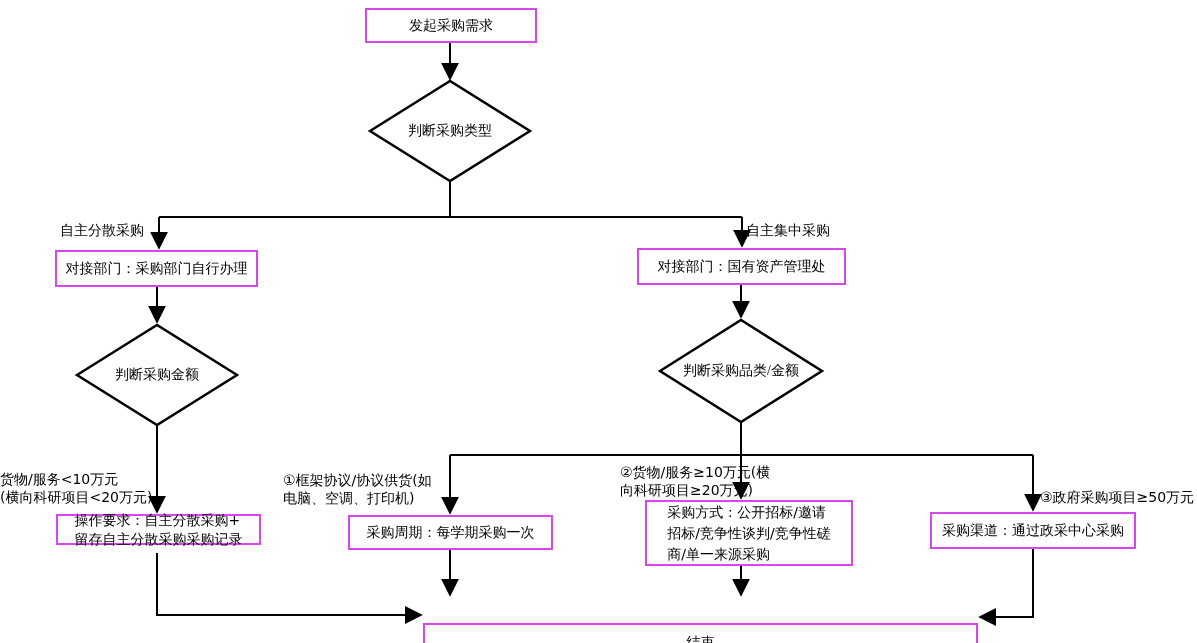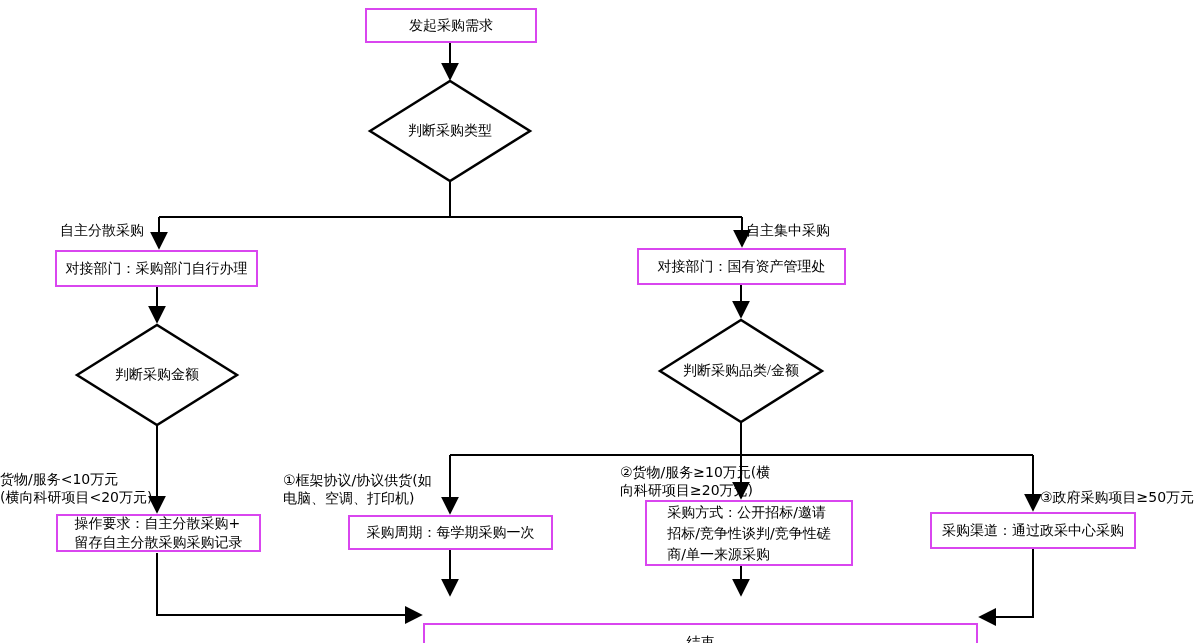--- a/index.html
+++ b/index.html
@@ -74,21 +74,21 @@
     <polygon points="77,375 157,325 237,375 157,425" fill="#ffffff" stroke="#000000" stroke-width="2.5"></polygon>
     <polygon points="660,371 741,320 822,371 741,422" fill="#ffffff" stroke="#000000" stroke-width="2.5"></polygon>
   </svg>
 
   <div class="box" style="left:365px; top:8px; width:172px; height:35px;">发起采购需求</div>
 
   <div class="box" style="left:55px; top:250px; width:203px; height:37px;">对接部门：采购部门自行办理</div>
 
   <div class="box" style="left:637px; top:248px; width:209px; height:37px;">对接部门：国有资产管理处</div>
 
-  <div class="box" style="left:56px; top:514px; width:205px; height:38px; line-height:1.35;">操作要求：自主分散采购+
+  <div class="box" style="left:56px; top:514px; width:205px; height:31px; line-height:1.35;">操作要求：自主分散采购+
 留存自主分散采购采购记录</div>
 
   <div class="box" style="left:348px; top:515px; width:205px; height:35px;">采购周期：每学期采购一次</div>
 
   <div class="box" style="left:637px; top:500px; width:208px; height:66px; line-height:1.5;margin-left:8px;">采购方式：公开招标/邀请
 招标/竞争性谈判/竞争性磋
 商/单一来源采购</div>
 
   <div class="box" style="left:930px; top:512px; width:206px; height:37px;">采购渠道：通过政采中心采购</div>
 

